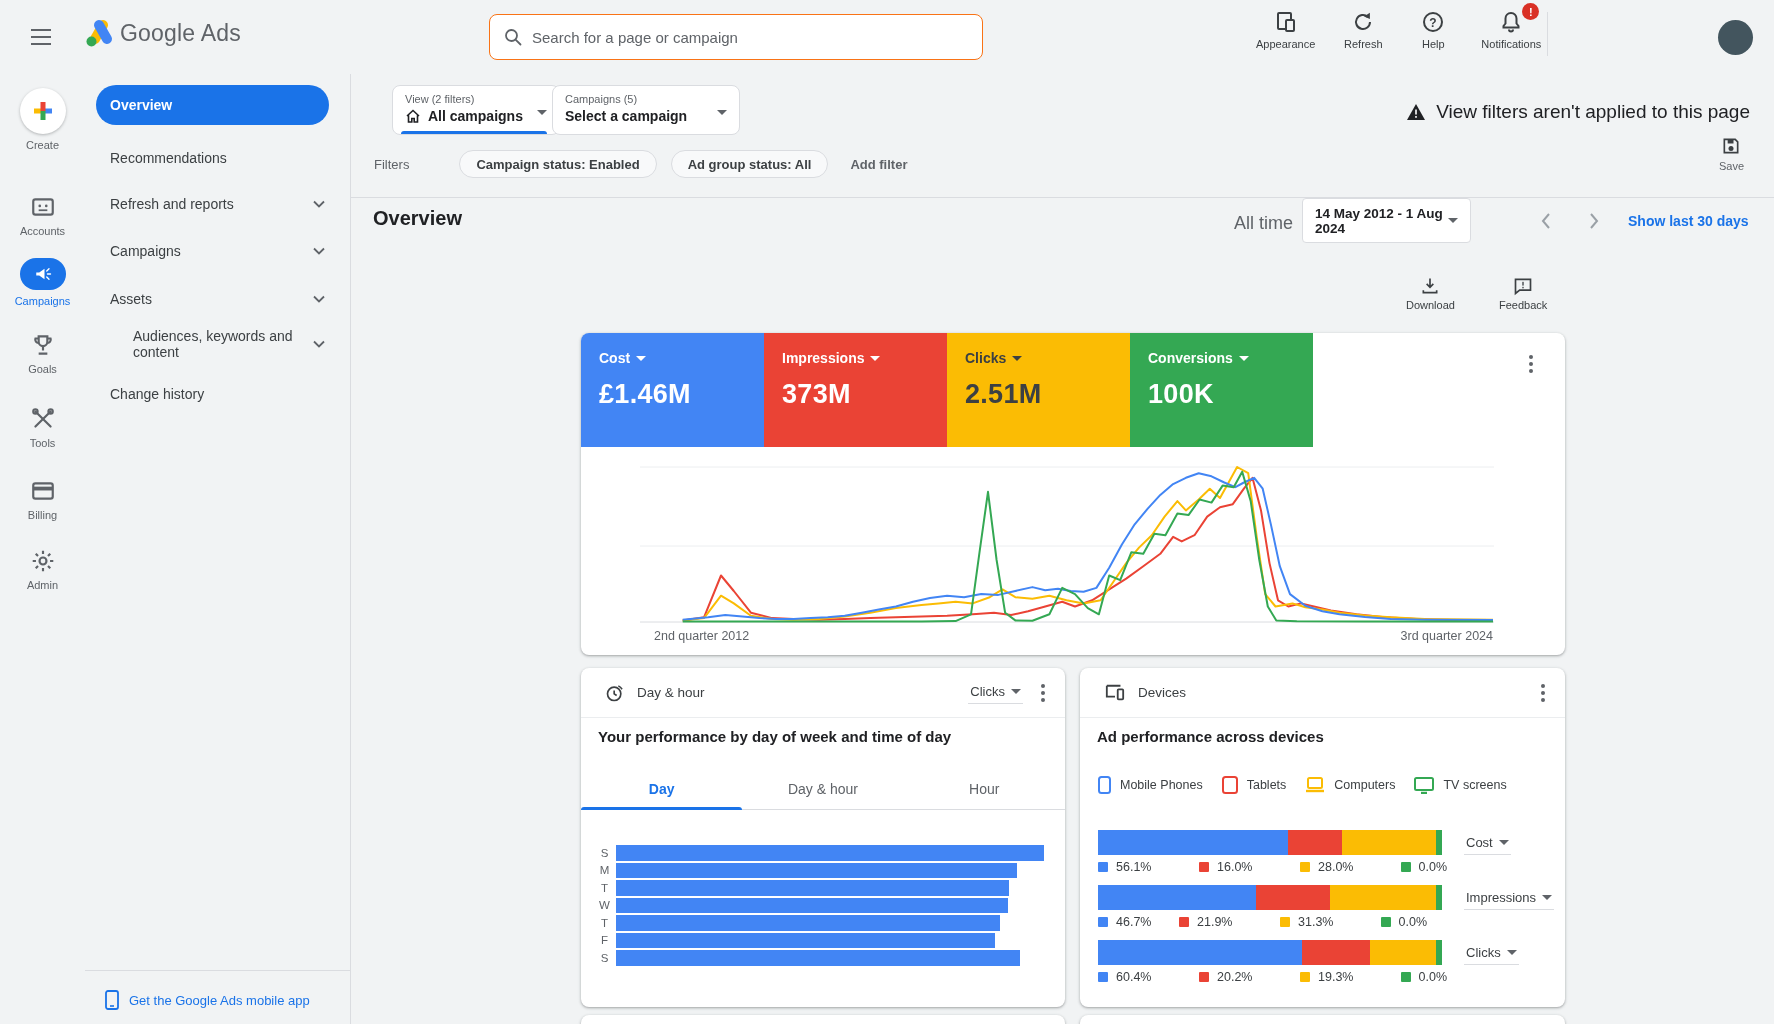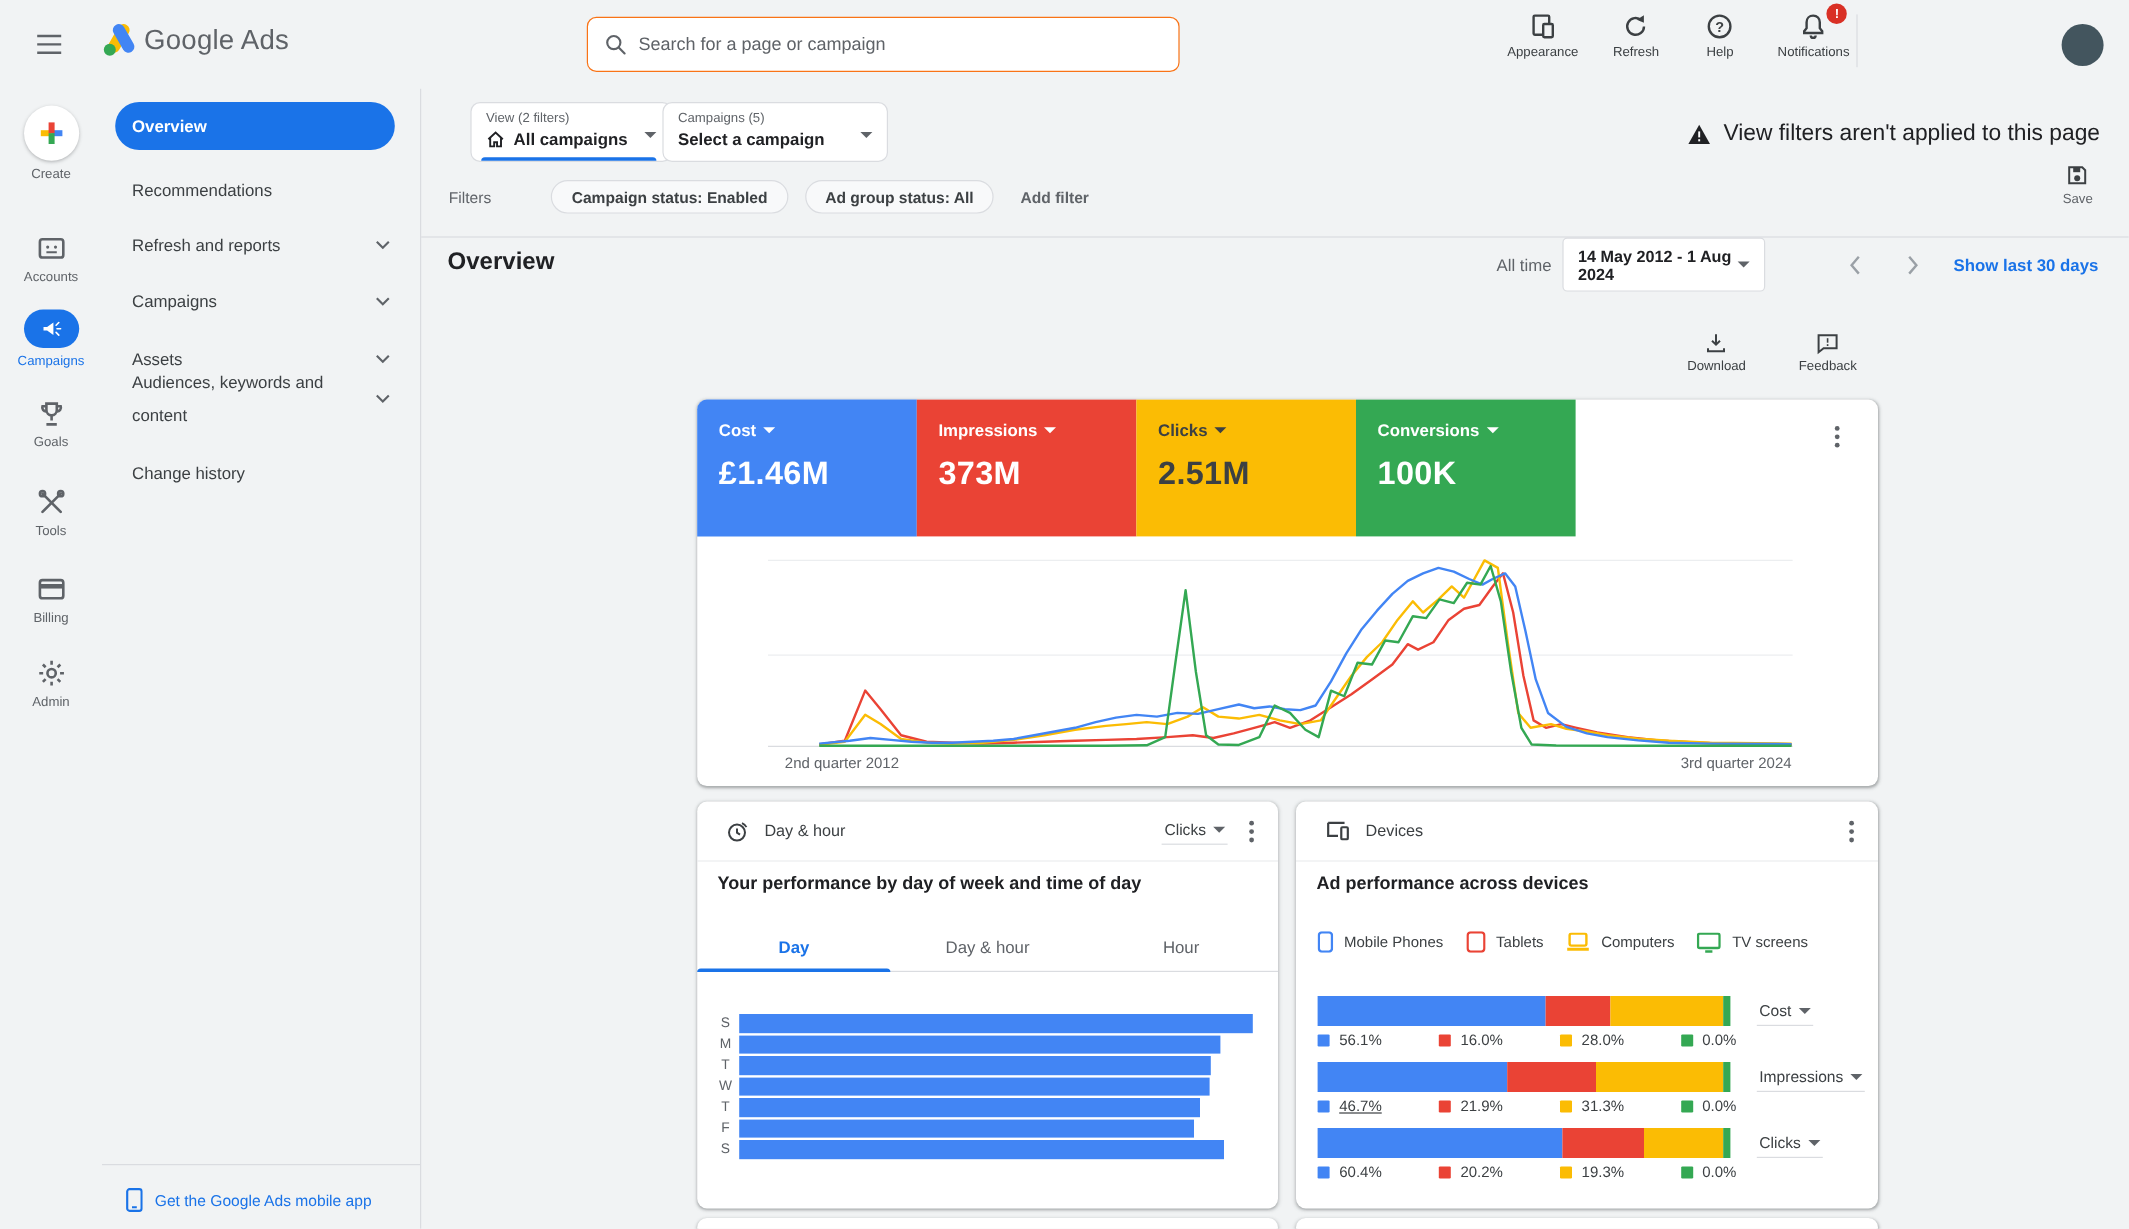--- a/index.html
+++ b/index.html
@@ -61,21 +61,21 @@
     font-size:13px; font-weight:bold; color:#3c4043; display:flex; align-items:center; cursor:pointer; }
   #add-filter { font-size:13px; font-weight:bold; color:#5f6368; cursor:pointer; margin-left:8px; }
 
   #filters-warning { position:absolute; right:24px; top:27px; display:flex; align-items:center; gap:10px; font-size:19px; color:#202124; }
   #save-block { position:absolute; right:30px; top:62px; display:flex; flex-direction:column; align-items:center; gap:4px; cursor:pointer; }
   #save-block .lbl { font-size:11px; color:#5f6368; }
 
   #content-divider { position:absolute; left:0; right:0; top:123px; height:1px; background:#dadce0; }
 
   #page-title { position:absolute; left:22px; top:133px; font-size:20px; font-weight:bold; color:#202124; }
-  #alltime-label { position:absolute; left:880px; top:139px; width:62px; text-align:right; font-size:14px; color:#5f6368; }
+  #alltime-label { position:absolute; left:880px; top:139px; width:62px; text-align:right; font-size:18px; color:#5f6368; }
   #date-box { position:absolute; left:951px; top:124px; width:169px; height:45px; background:#fff; border:1px solid #dadce0;
     border-radius:4px; display:flex; align-items:center; justify-content:space-between; padding:0 12px; cursor:pointer; }
   #date-box .val { font-size:13.5px; font-weight:bold; color:#202124; }
   .nav-chevron { position:absolute; top:136px; width:22px; height:22px; cursor:pointer; }
   #show-last { position:absolute; left:1277px; top:139px; font-size:14px; font-weight:bold; color:#1a73e8; cursor:pointer; }
 
   .mini-action { position:absolute; display:flex; flex-direction:column; align-items:center; gap:3px; cursor:pointer; }
   .mini-action .lbl { font-size:11px; color:#3c4043; }
 
   .card { position:absolute; background:#fff; border-radius:8px; box-shadow:0 1px 2px rgba(60,64,67,.3), 0 1px 3px 1px rgba(60,64,67,.12); }
@@ -304,21 +304,21 @@
       </span>
   </div>
   <div class="nav-item" style="top:209px; height:32px;">
     <span>Assets</span>
     <span>
         <svg width="12" height="8" viewBox="0 0 12 8">
           <polyline points="1,1.5 6,6.5 11,1.5" fill="none" stroke="#5f6368" stroke-width="1.8"></polyline>
         </svg>
       </span>
   </div>
-  <div class="nav-item" style="top:232px; height:52px; line-height:28px;">
+  <div class="nav-item" style="top:244px; height:52px; line-height:16px;justify-content:flex-end;">
     <span style="max-width:180px;">Audiences, keywords and content</span>
     <span>
         <svg width="12" height="8" viewBox="0 0 12 8">
           <polyline points="1,1.5 6,6.5 11,1.5" fill="none" stroke="#5f6368" stroke-width="1.8"></polyline>
         </svg>
       </span>
   </div>
   <div class="nav-item" style="top:304px; height:32px;">
     <span>Change history</span>
   </div>
@@ -619,21 +619,21 @@
             <i style="background: rgb(66, 133, 244); width: 157.846px;"></i>
             <i style="background: rgb(234, 67, 53); width: 74.022px;"></i>
             <i style="background: rgb(251, 188, 4); width: 105.794px;"></i>
             <i style="background: rgb(52, 168, 83); width: 6px;"></i>
           </div>
           <span class="metric-select dev-metric">
             <span>Impressions</span>
             <span class="caret"></span>
           </span>
           <div class="dev-pcts">
-            <span class="dev-pct" style="width: 101px; text-decoration: underline;">
+            <span class="dev-pct" style="width: 81px;">
               <span class="sq" style="background: rgb(66, 133, 244);"></span>
               <span>46.7%</span>
             </span>
             <span class="dev-pct" style="width: 101px;">
               <span class="sq" style="background: rgb(234, 67, 53);"></span>
               <span>21.9%</span>
             </span>
             <span class="dev-pct" style="width: 101px;">
               <span class="sq" style="background: rgb(251, 188, 4);"></span>
               <span>31.3%</span>

